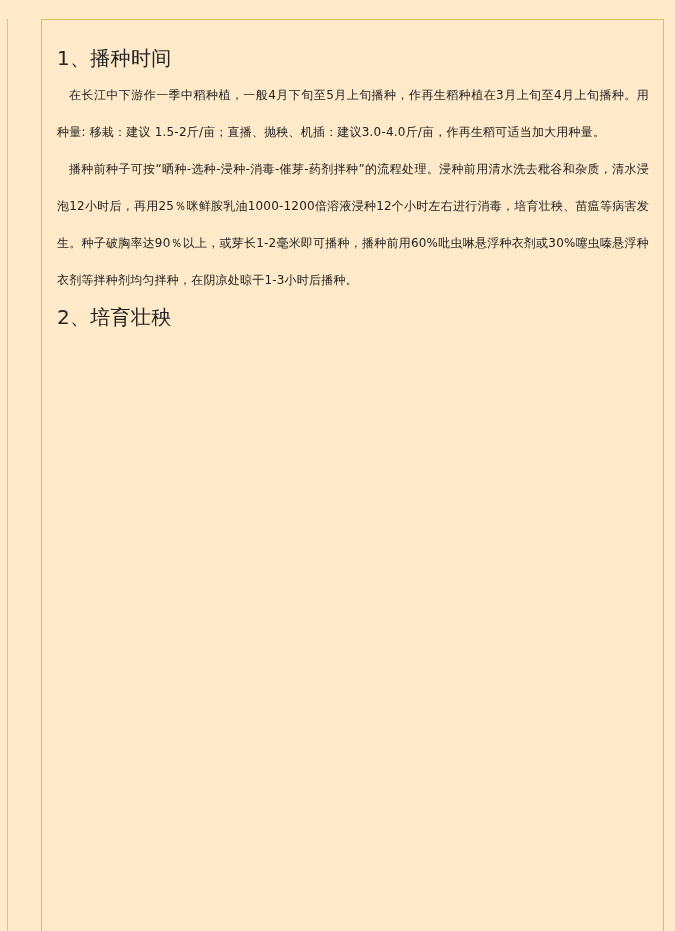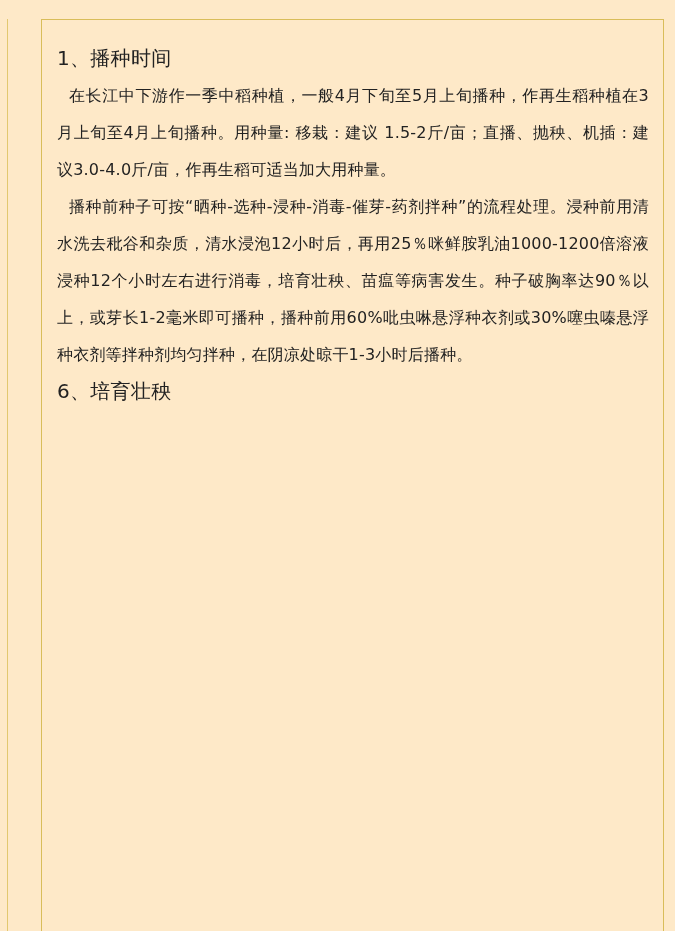--- a/index.html
+++ b/index.html
@@ -33,37 +33,37 @@
       box-sizing: border-box;
       padding: 20px 14px 0 15px;
     }
     .heading {
       font-size: 20px;
       line-height: 37px;
       margin: 0;
       letter-spacing: 0.3px;
     }
     .para {
-      font-size: 16px;
+      font-size: 12px;
       line-height: 37px;
       margin: 0;
       text-align: justify;
       letter-spacing: 0.2px;
     }
     .indent { text-indent: 12px; }
   </style>
 </head>
 <body>
 
 <div class="outer-line"></div>
 
 <div class="box">
   <section>
     <p class="heading">1、播种时间</p>
     <p class="para indent">在长江中下游作一季中稻种植，一般4月下旬至5月上旬播种，作再生稻种植在3月上旬至4月上旬播种。用种量: 移栽：建议 1.5-2斤/亩；直播、抛秧、机插：建议3.0-4.0斤/亩，作再生稻可适当加大用种量。</p>
     <p class="para indent">播种前种子可按“晒种-选种-浸种-消毒-催芽-药剂拌种”的流程处理。浸种前用清水洗去秕谷和杂质，清水浸泡12小时后，再用25％咪鲜胺乳油1000-1200倍溶液浸种12个小时左右进行消毒，培育壮秧、苗瘟等病害发生。种子破胸率达90％以上，或芽长1-2毫米即可播种，播种前用60%吡虫啉悬浮种衣剂或30%噻虫嗪悬浮种衣剂等拌种剂均匀拌种，在阴凉处晾干1-3小时后播种。</p>
   </section>
   <section>
-    <p class="heading">6、培育壮秧</p>
+    <p class="heading">2、培育壮秧</p>
   </section>
   <section>
   </section>
 </div>
 
 </body></html>

